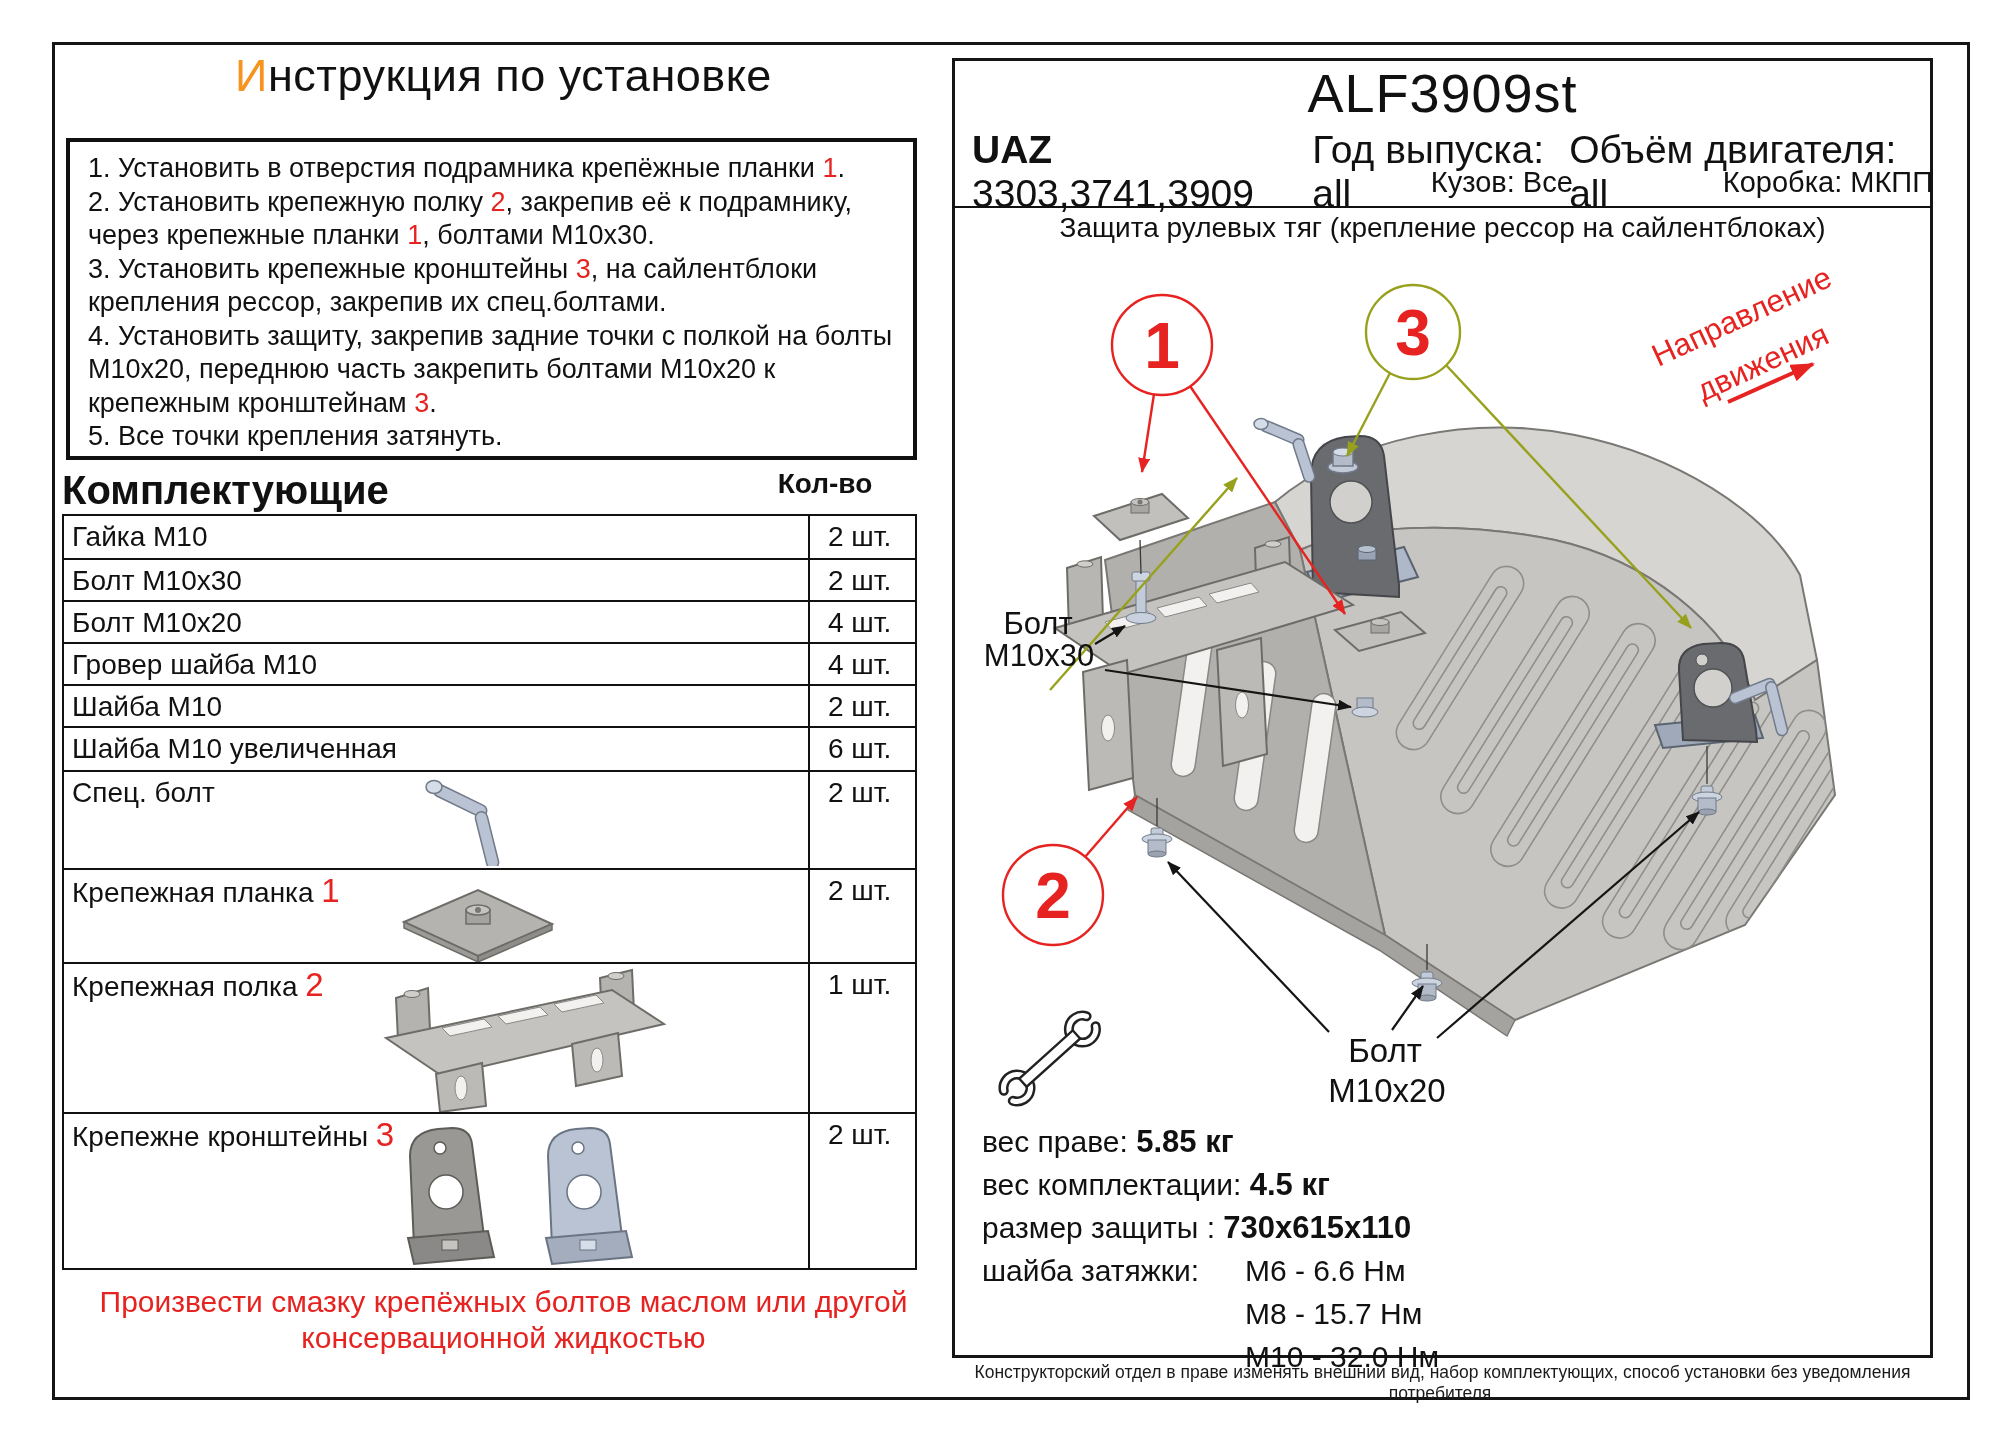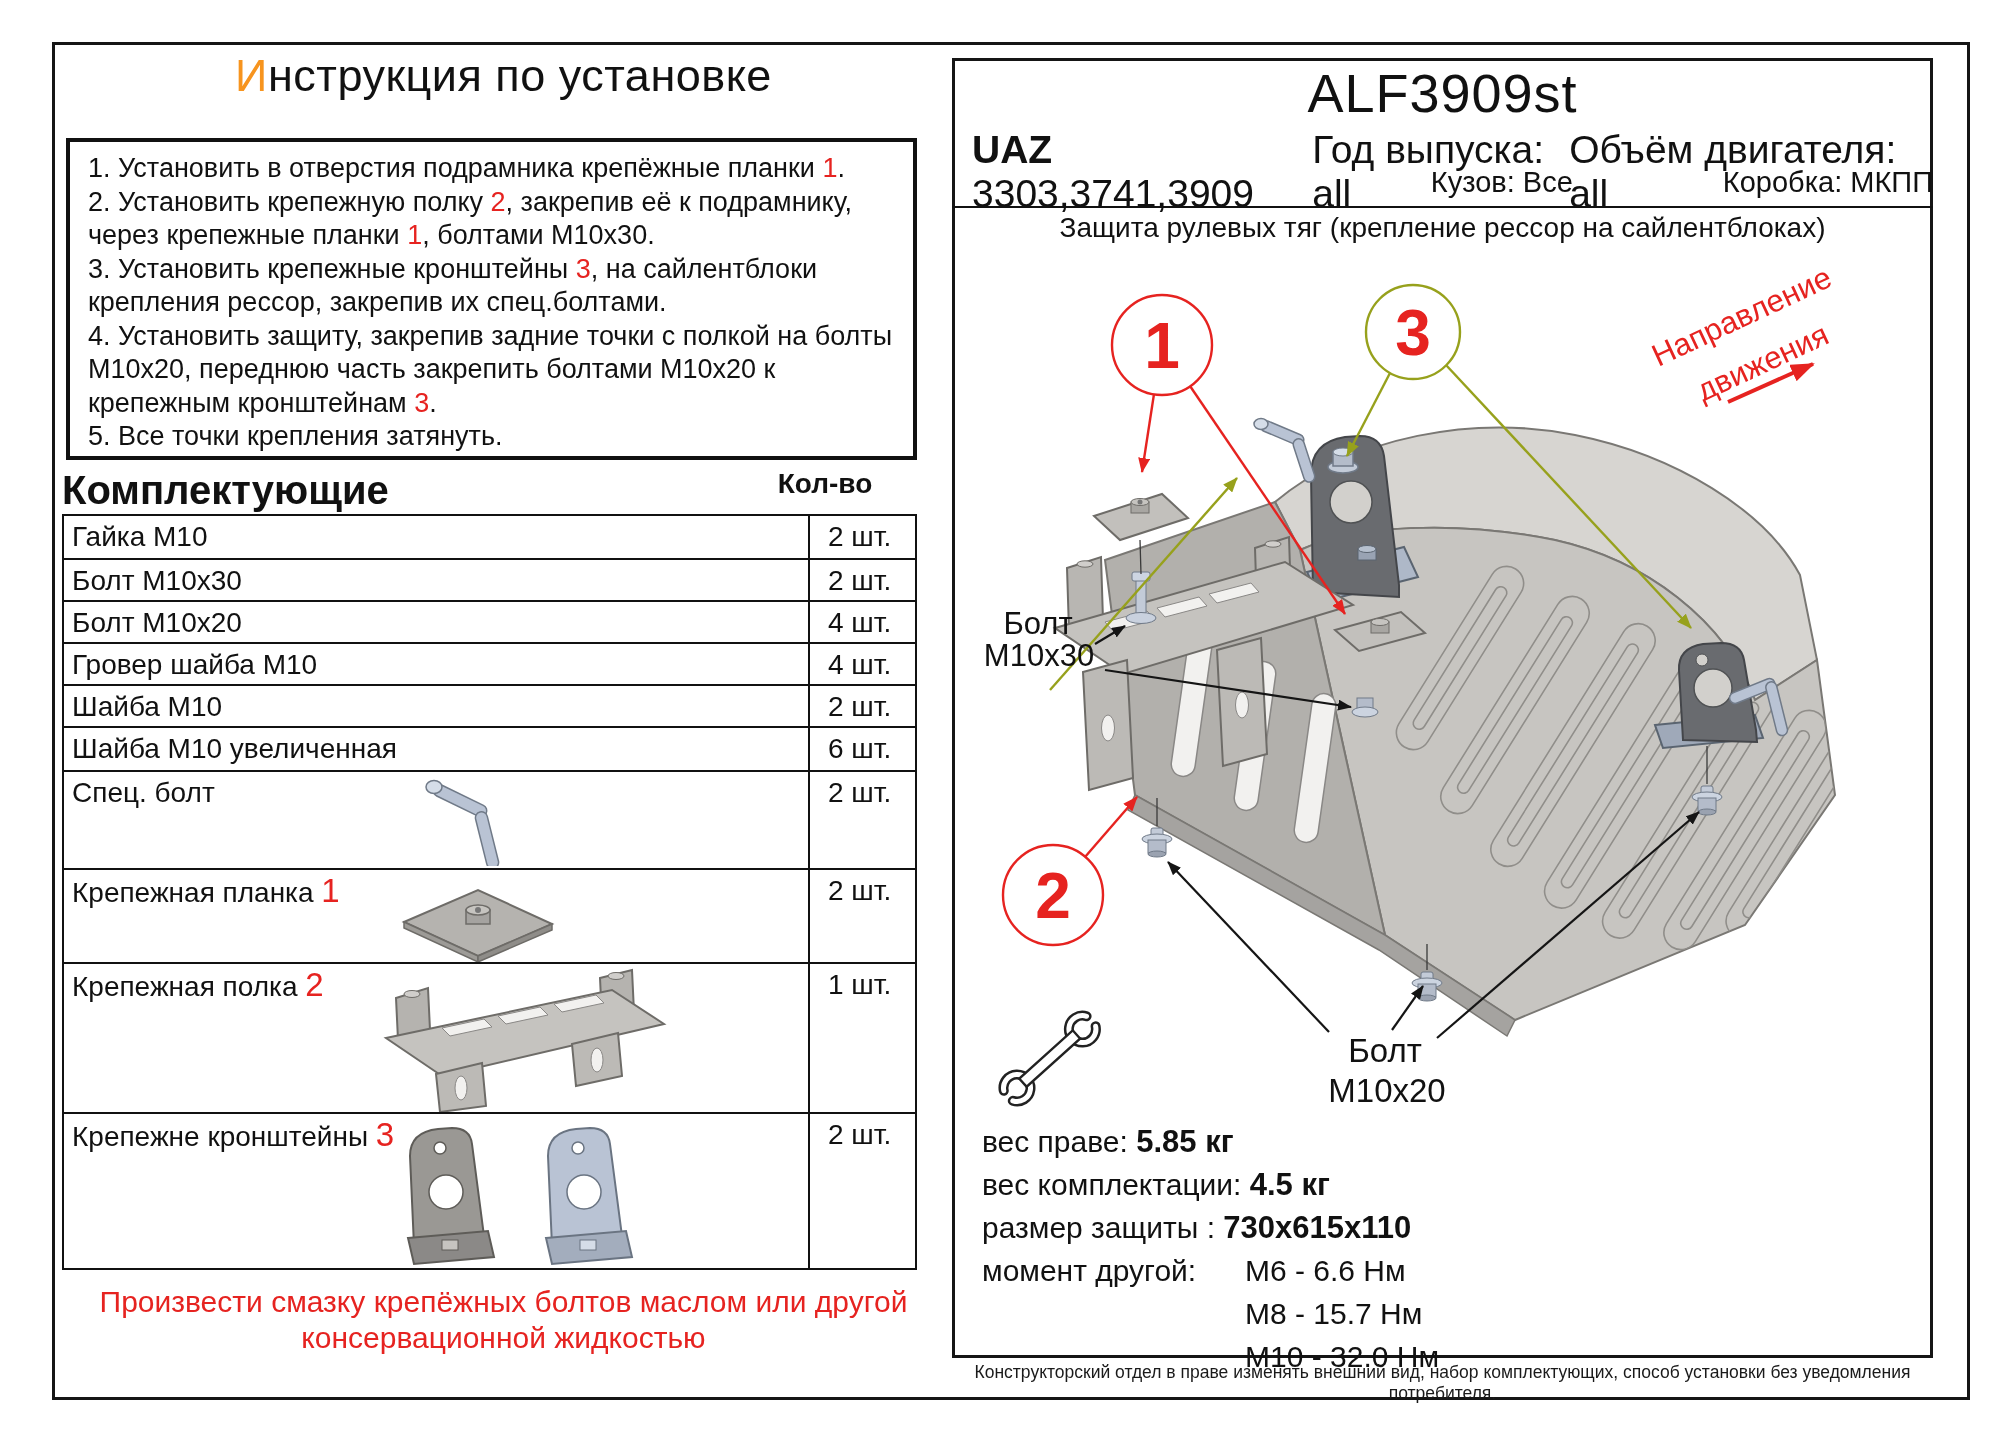--- a/index.html
+++ b/index.html
@@ -367,21 +367,21 @@
       <path d="M 99.7,-6.75 A 13.5 13.5 0 1 0 99.7,6.75" fill="none" stroke="#fff" stroke-width="5" stroke-linecap="round"></path>
       <rect x="8" y="-5.5" width="72" height="11" fill="#fff" stroke="#222" stroke-width="2.4"></rect>
     </g>
   </svg>
 
   <div class="abs specs">
     <div><span>вес праве: </span><b>5.85 кг</b></div>
     <div><span>вес комплектации: </span><b>4.5 кг</b></div>
     <div><span>размер защиты : </span><b>730х615х110</b></div>
     <div class="torque">
-      <span class="tlabel">момент другой:</span>
+      <span class="tlabel">шайба затяжки:</span>
       <span>
         <div>М6  - 6.6 Нм</div>
         <div>М8  - 15.7 Нм</div>
         <div>М10 - 32.0 Нм</div>
       </span>
     </div>
   </div>
 
   <div class="abs footer">Конструкторский отдел в праве изменять внешний вид, набор комплектующих, способ установки без уведомления потребителя.</div>
 </div>

